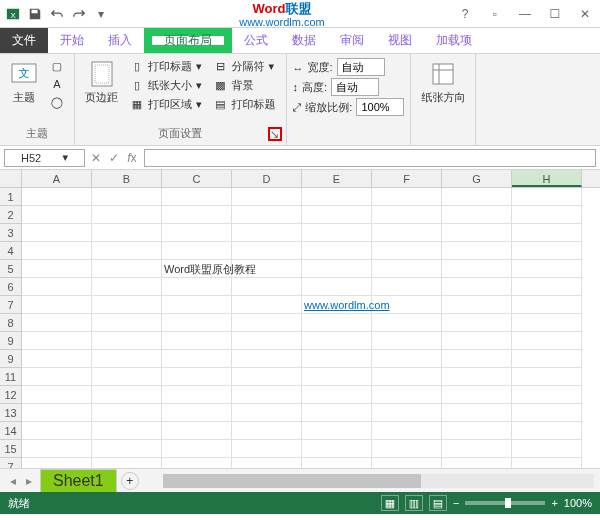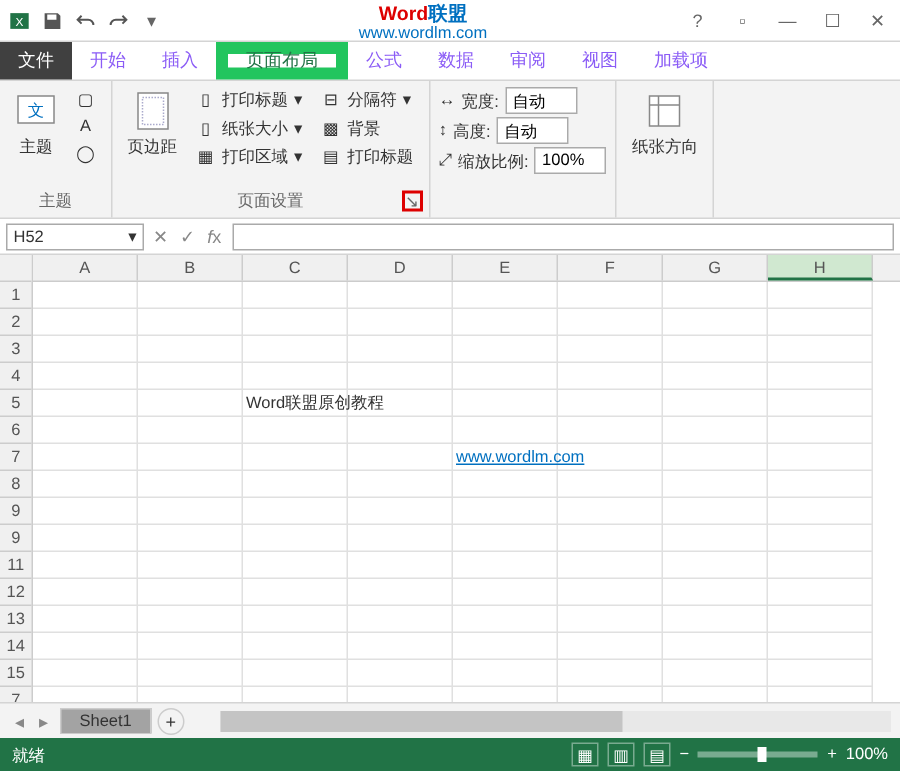--- a/index.html
+++ b/index.html
@@ -32,42 +32,42 @@
   .big-btn { display: flex; flex-direction: column; align-items: center; justify-content: center; padding: 2px 4px; cursor: pointer; }
   .big-btn-icon { width: 28px; height: 28px; display: flex; align-items: center; justify-content: center; }
   .big-btn-label { font-size: 11px; margin-top: 2px; }
   .small-btns { display: flex; flex-direction: column; gap: 2px; }
   .small-btn { display: flex; align-items: center; gap: 4px; padding: 1px 4px; cursor: pointer; font-size: 11px; white-space: nowrap; }
   .small-btn-icon { width: 14px; height: 14px; display: flex; align-items: center; justify-content: center; }
   .scale-row { display: flex; align-items: center; gap: 4px; font-size: 11px; }
   .scale-input { width: 48px; height: 18px; border: 1px solid #aaa; background: #fff; padding: 0 4px; font-size: 11px; }
   
   .namebox-row { height: 24px; display: flex; align-items: center; border-bottom: 1px solid #d4d4d4; padding: 0 4px; gap: 6px; }
-  .namebox { width: 92px; height: 18px; border: 1px solid #aaa; padding: 0 4px; font-size: 11px; display: flex; align-items: center; justify-content: space-between; }
+  .namebox { width: 81px; height: 18px; border: 1px solid #aaa; padding: 0 16px; font-size: 11px; display: flex; align-items: center; justify-content: space-between; }
   .fx-area { display: flex; align-items: center; gap: 8px; flex: 1; }
   .fx-btn { color: #888; cursor: pointer; }
   .formula-bar { flex: 1; height: 18px; border: 1px solid #aaa; }
   
   .grid { display: flex; height: 298px; overflow: hidden; position: relative; }
   .row-headers { width: 22px; background: #f0f0f0; border-right: 1px solid #ccc; }
   .row-header { height: 18px; border-bottom: 1px solid #ccc; text-align: center; font-size: 11px; color: #555; line-height: 18px; }
   .corner { height: 18px; background: #f0f0f0; border-bottom: 1px solid #ccc; }
   .cols { flex: 1; overflow: hidden; }
   .col-headers { height: 18px; display: flex; background: #f0f0f0; border-bottom: 1px solid #ccc; }
   .col-header { width: 70px; border-right: 1px solid #ccc; text-align: center; font-size: 11px; color: #555; line-height: 18px; }
   .col-header.active { background: #d0e8d0; border-bottom: 2px solid #217346; }
   .cells { position: relative; }
   .cell-row { display: flex; height: 18px; }
   .cell { width: 70px; height: 18px; border-right: 1px solid #e0e0e0; border-bottom: 1px solid #e0e0e0; font-size: 11px; padding: 0 2px; line-height: 18px; white-space: nowrap; overflow: visible; }
   .cell.link { color: #0070c0; text-decoration: underline; }
   
   .sheet-tabs { height: 24px; display: flex; align-items: center; border-top: 1px solid #d4d4d4; padding: 0 6px; gap: 4px; background: #f3f3f3; }
   .sheet-nav { display: flex; gap: 2px; }
   .nav-btn { width: 14px; height: 14px; color: #888; cursor: pointer; display: flex; align-items: center; justify-content: center; }
-  .sheet-tab { padding: 2px 12px; background: #a3a3a3; border: 1px solid #ccc; border-bottom: none; font-size: 11px; cursor: pointer; }
+  .sheet-tab { padding: 2px 12px; background: #84cc16; border: 1px solid #ccc; border-bottom: none; font-size: 16px; cursor: pointer; }
   .add-sheet { width: 18px; height: 18px; border: 1px solid #ccc; border-radius: 50%; display: flex; align-items: center; justify-content: center; cursor: pointer; }
   .hscroll { flex: 1; height: 14px; background: #e8e8e8; margin-left: 20px; position: relative; }
   .hscroll-thumb { position: absolute; left: 0; width: 60%; height: 100%; background: #c4c4c4; }
   
   .statusbar { height: 22px; background: #217346; color: #fff; display: flex; align-items: center; padding: 0 8px; font-size: 11px; }
   .status-right { margin-left: auto; display: flex; align-items: center; gap: 6px; }
   .view-btn { width: 18px; height: 16px; border: 1px solid rgba(255,255,255,0.4); display: flex; align-items: center; justify-content: center; cursor: pointer; }
   .zoom-slider { width: 80px; height: 4px; background: rgba(255,255,255,0.4); position: relative; }
   .zoom-thumb { position: absolute; left: 50%; top: -3px; width: 6px; height: 10px; background: #fff; }
 </style>

